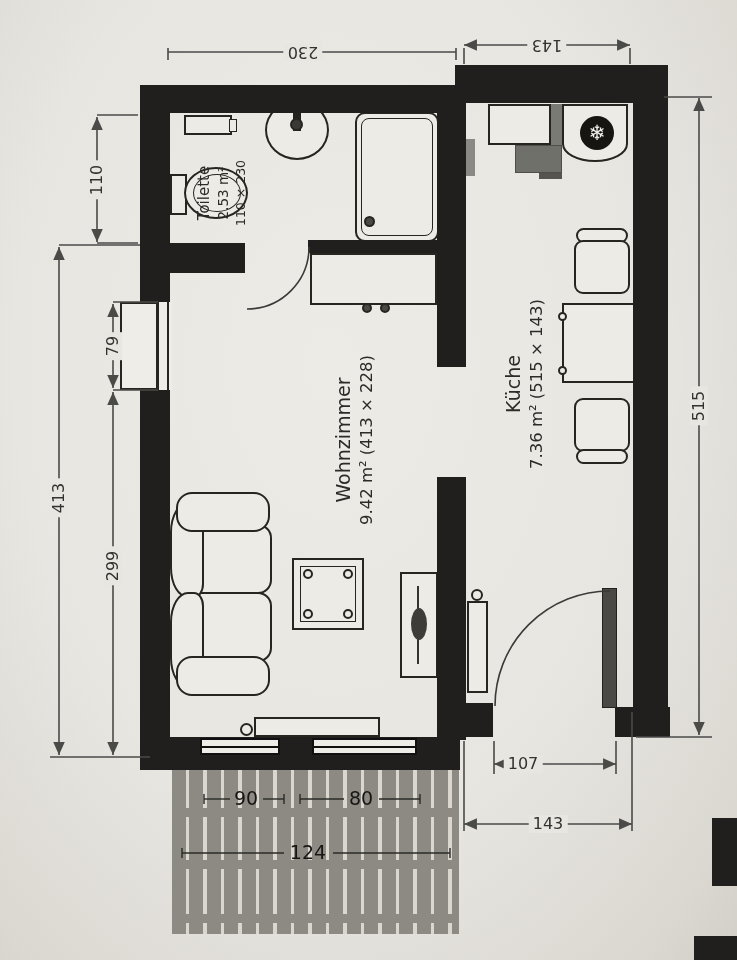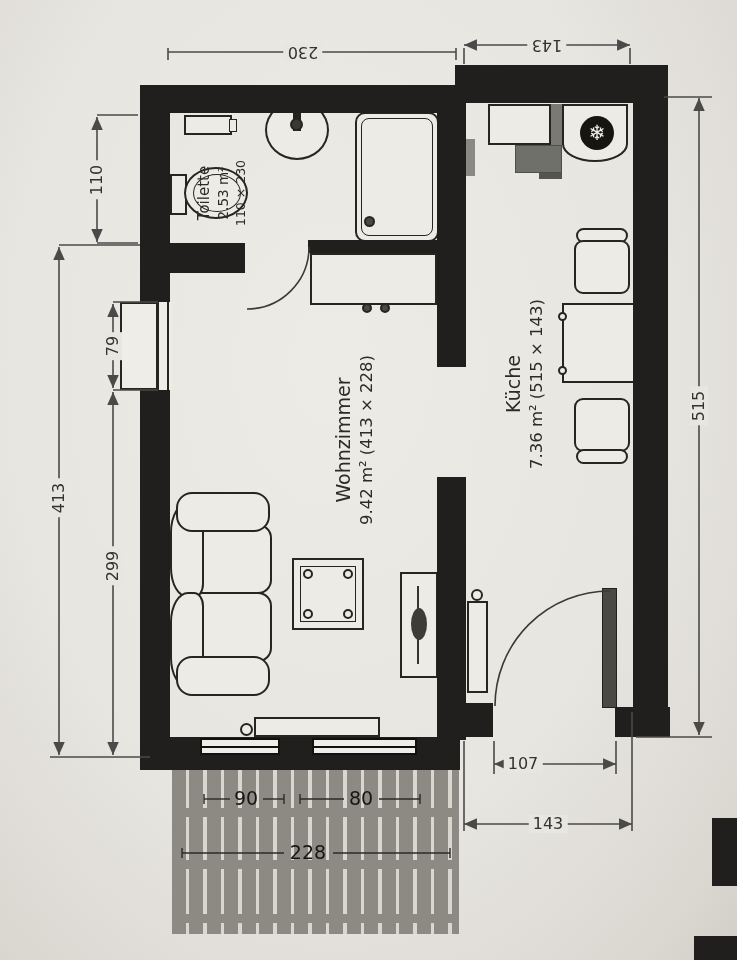--- a/index.html
+++ b/index.html
@@ -179,21 +179,21 @@
   <div class="dim flip" style="left:547px;top:45px;">143</div>
   <div class="dim v" style="left:97px;top:180px;">110</div>
   <div class="dim v" style="left:113px;top:346px;">79</div>
   <div class="dim v" style="left:59px;top:498px;">413</div>
   <div class="dim v" style="left:113px;top:566px;">299</div>
   <div class="dim v" style="left:699px;top:406px;">515</div>
   <div class="dim" style="left:523px;top:764px;text-align:center;">107</div>
   <div class="dim" style="left:548px;top:824px;">143</div>
   <div class="dim deck" style="left:246px;top:798px;">90</div>
   <div class="dim deck" style="left:361px;top:798px;">80</div>
-  <div class="dim deck" style="left:308px;top:852px;">228</div>
+  <div class="dim deck" style="left:308px;top:852px;">124</div>
 
   <div class="room-label small" style="left:222px;top:193px;">
     <div class="l1">Toilette</div>
     <div class="l2">2.53 m²</div>
     <div class="l3">110 × 230</div>
   </div>
   <div class="room-label" style="left:354px;top:440px;">
     <div class="l1">Wohnzimmer</div>
     <div class="l2">9.42 m² (413 × 228)</div>
   </div>

